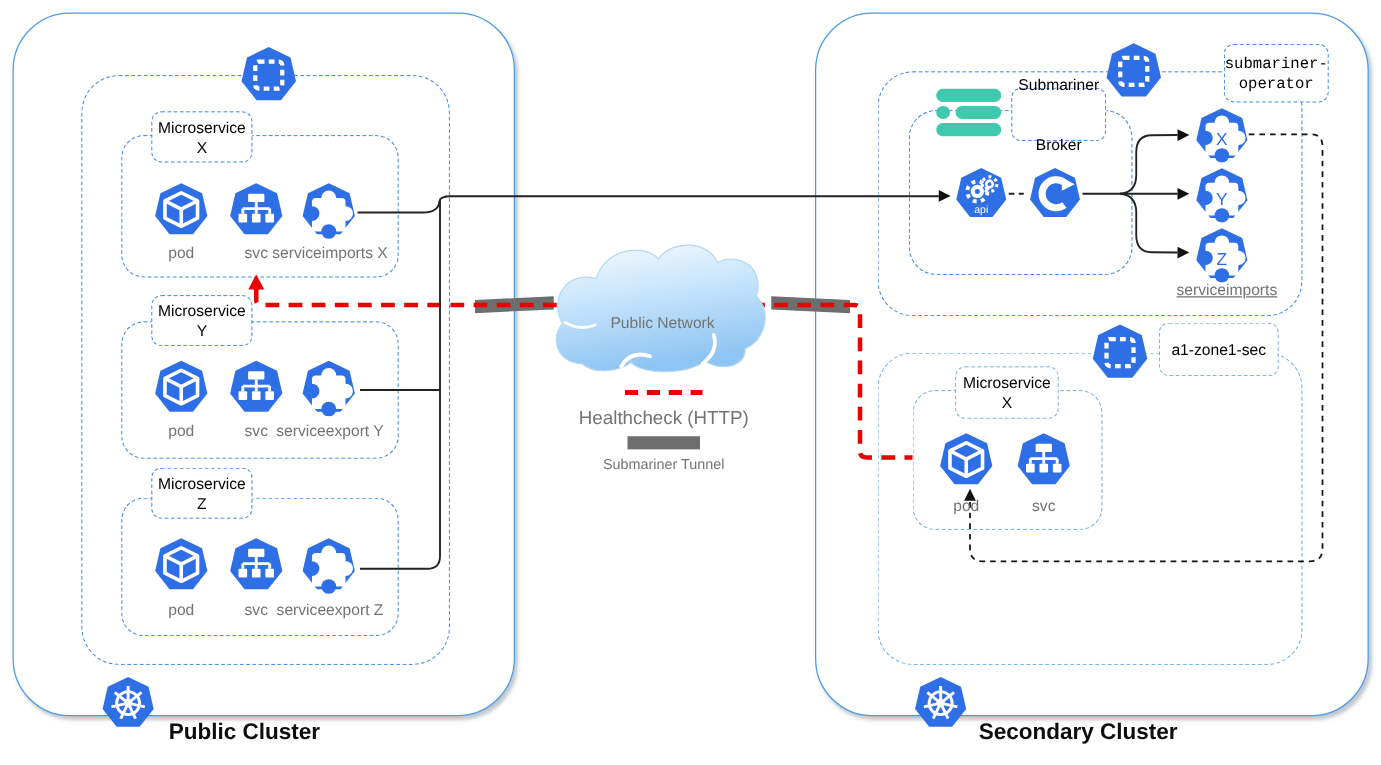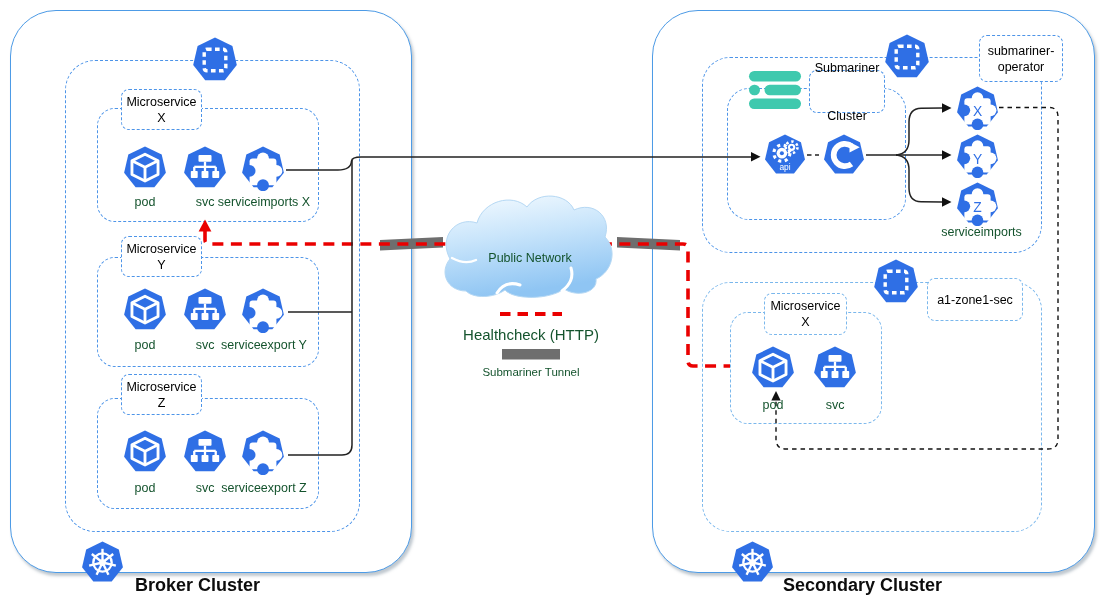--- a/index.html
+++ b/index.html
@@ -6,21 +6,21 @@
   .canvas{position:relative;width:1105px;height:612px;background:#fff;
           font-family:"Liberation Sans",sans-serif;overflow:hidden;}
   .cluster{position:absolute;border:1.6px solid #4D9BE6;border-radius:46px;
            box-shadow:2px 3px 3px rgba(130,145,160,.5);background:#fff;}
   .dashedbox{position:absolute;border:1.6px dashed #4D94E8;background:transparent;}
   .dashedbox.light{border-color:#7AB7EC;}
   .labelbox{position:absolute;border:1.6px dashed #4D94E8;background:#fff;border-radius:8px;
             display:flex;flex-direction:column;align-items:center;justify-content:center;
             font-size:12.5px;color:#000;text-align:center;line-height:1.28;z-index:4;}
   .labelbox.light{border-color:#7AB7EC;}
-  .caption{position:absolute;font-size:12.5px;color:#14532d;text-align:center;z-index:6;}
+  .caption{position:absolute;font-size:12.5px;color:#737373;text-align:center;z-index:6;}
   .title{position:absolute;font-size:18px;font-weight:bold;color:#0d0d0d;z-index:6;}
   .icon{position:absolute;z-index:6;}
   .lines{position:absolute;left:0;top:0;z-index:5;pointer-events:none;}
   svg text{font-family:"Liberation Sans",sans-serif;}
 </style>
 </head>
 <body>
 
 <div class="canvas">
 
@@ -195,45 +195,45 @@
   <svg class="icon" style="left:240px;top:429px;width:46px;height:46px;" viewBox="0 0 24 24">
       <use href="#sym-puzzle"></use>
     </svg>
   <div class="caption" style="left:125px;top:481px;width:40px;">pod</div>
   <div class="caption" style="left:185px;top:481px;width:40px;">svc</div>
   <div class="caption" style="left:212px;top:481px;width:104px;">serviceexport Z</div>
 
   <svg class="icon" style="left:80px;top:540px;width:45px;height:45px;" viewBox="0 0 24 24">
       <use href="#sym-wheel"></use>
     </svg>
-  <div class="title" style="left:135px;top:575px;">Broker Cluster</div>
+  <div class="title" style="left:135px;top:575px;">Public Cluster</div>
 
   <div class="caption" style="left:455px;top:251px;width:150px;z-index:6;">Public Network</div>
   <div class="caption" style="left:451px;top:326px;width:160px;font-size:15px;">Healthcheck (HTTP)</div>
   <div class="caption" style="left:451px;top:366px;width:160px;font-size:11.5px;">Submariner Tunnel</div>
 
-  <div class="labelbox" style="left:979px;top:35px;width:82px;height:45px;">
+  <div class="labelbox" style="left:979px;top:35px;width:82px;height:45px;font-family:Liberation Mono, monospace;">
     <span>submariner-</span>
     <span>operator</span>
   </div>
   <svg class="icon" style="left:883px;top:33px;width:48px;height:48px;" viewBox="0 0 24 24">
       <use href="#sym-ns"></use>
     </svg>
 
   <svg class="icon" style="left:748px;top:70px;width:54px;height:40px;" viewBox="0 0 54 40">
     <g fill="#3FC9AE">
       <rect x="1" y="1" width="52" height="10.5" rx="5.2"></rect>
       <rect x="1" y="14.7" width="11" height="10.5" rx="5.2"></rect>
       <rect x="16.5" y="14.7" width="36.5" height="10.5" rx="5.2"></rect>
       <rect x="1" y="28.4" width="52" height="10.5" rx="5.2"></rect>
     </g>
   </svg>
   <div class="labelbox" style="left:809px;top:70px;width:74px;height:41px;gap:32px;">
     <span>Submariner</span>
-    <span>Cluster</span>
+    <span>Broker</span>
   </div>
 
   <svg class="icon" style="left:763px;top:133px;width:44px;height:44px;" viewBox="0 0 24 24">
     <use href="#hept" fill="#2F6FE5"></use>
     <circle cx="10.3" cy="11" r="2.9" fill="#fff"></circle>
     <circle cx="15.6" cy="7.8" r="2" fill="#fff"></circle>
     <circle cx="10.3" cy="11" r="4.4" fill="none" stroke="#fff" stroke-width="1.7" stroke-dasharray="1.7 1.9"></circle>
     <circle cx="15.6" cy="7.8" r="3.2" fill="none" stroke="#fff" stroke-width="1.4" stroke-dasharray="1.3 1.6"></circle>
     <circle cx="10.3" cy="11" r="1.1" fill="#2F6FE5"></circle>
     <circle cx="15.6" cy="7.8" r="0.8" fill="#2F6FE5"></circle>
@@ -250,23 +250,23 @@
     <text x="12" y="16.6" font-size="7.4" fill="#2F6FE5" text-anchor="middle">X</text>
   </svg>
   <svg class="icon" style="left:955px;top:133px;width:45px;height:45px;" viewBox="0 0 24 24">
     <use href="#sym-puzzle"></use>
     <text x="12" y="16.6" font-size="7.4" fill="#2F6FE5" text-anchor="middle">Y</text>
   </svg>
   <svg class="icon" style="left:955px;top:181px;width:45px;height:45px;" viewBox="0 0 24 24">
     <use href="#sym-puzzle"></use>
     <text x="12" y="16.6" font-size="7.4" fill="#2F6FE5" text-anchor="middle">Z</text>
   </svg>
-  <div class="caption" style="left:929px;top:225px;width:105px;">serviceimports</div>
-
-  <div class="labelbox light" style="left:927px;top:278px;width:94px;height:41px;">
+  <div class="caption" style="left:929px;top:225px;width:105px;text-decoration:underline;">serviceimports</div>
+
+  <div class="labelbox light" style="left:927px;top:258px;width:94px;height:41px;">
     <span>a1-zone1-sec</span>
   </div>
   <svg class="icon" style="left:872px;top:258px;width:48px;height:48px;" viewBox="0 0 24 24">
       <use href="#sym-ns"></use>
     </svg>
 
   <div class="labelbox light" style="left:764px;top:293px;width:81px;height:40px;">
     <span>Microservice</span>
     <span>X</span>
   </div>

